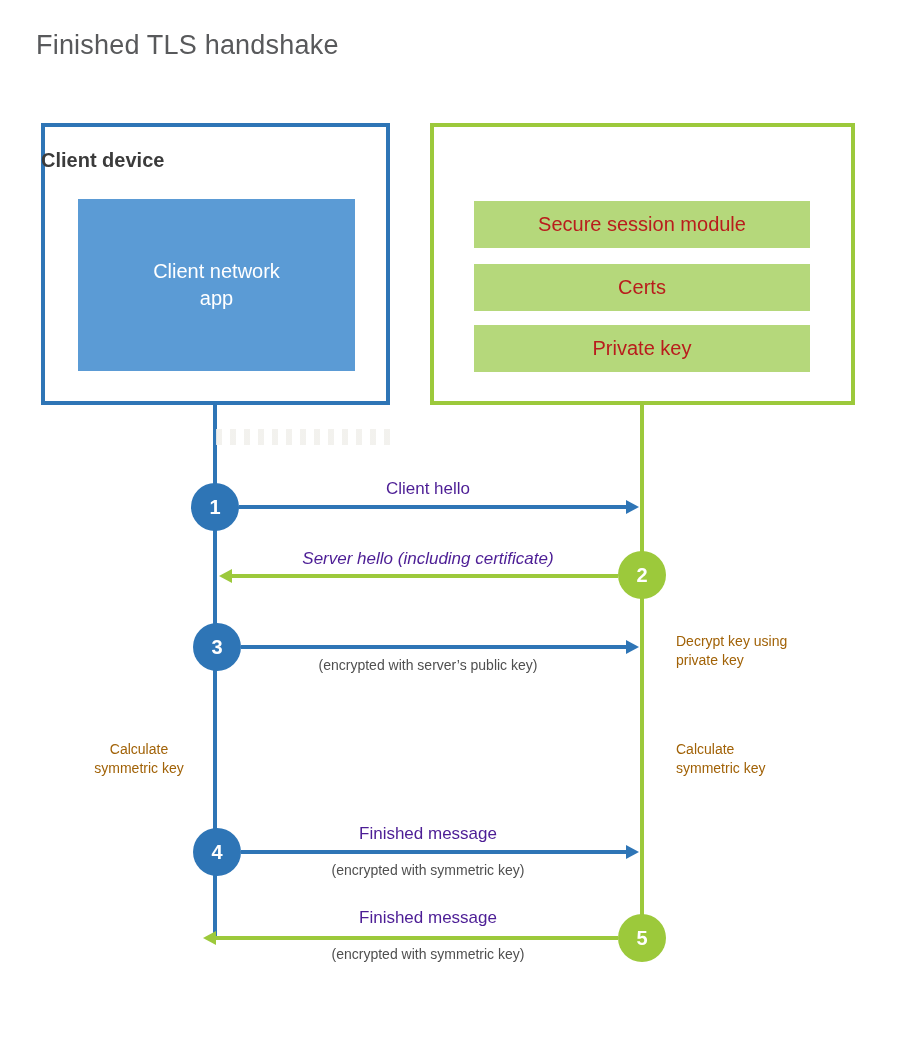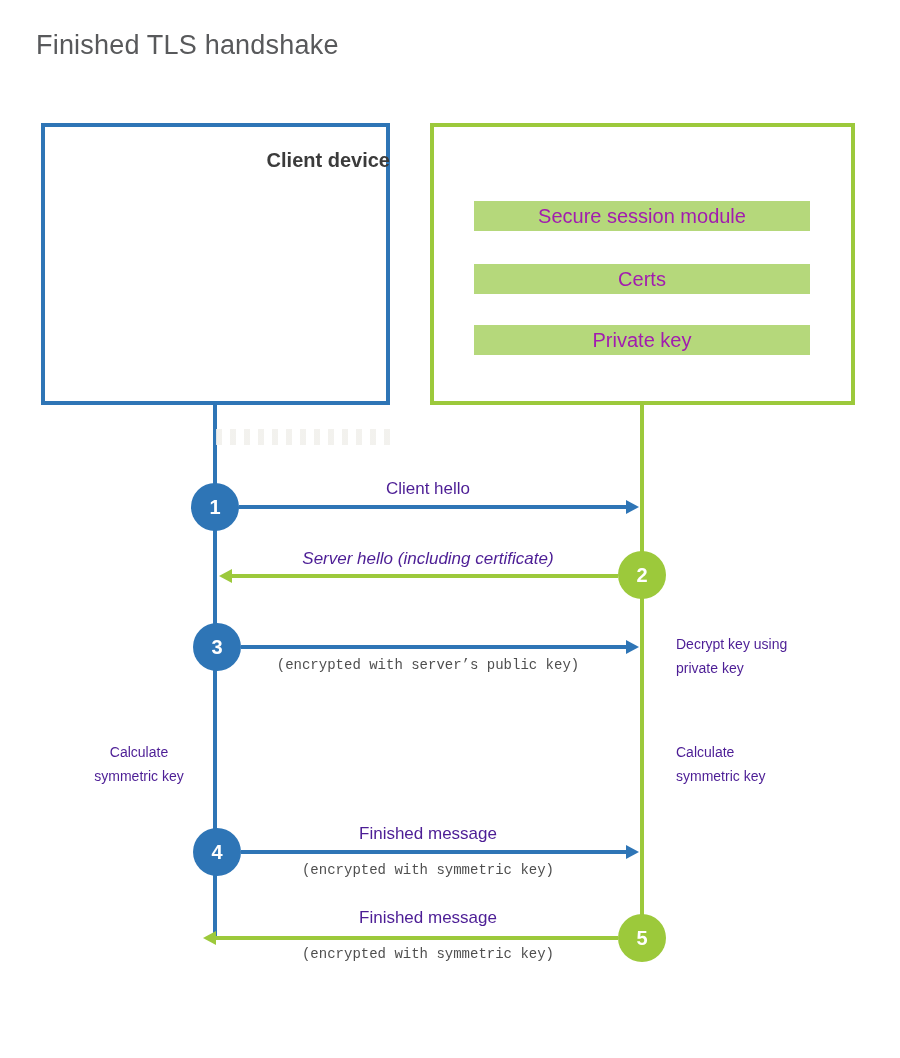--- a/index.html
+++ b/index.html
@@ -26,43 +26,43 @@
   .device-box {
     border-style: solid;
     border-width: 4px;
     background: #ffffff;
   }
   .client-box  { left: 41px;  top: 123px; width: 349px; height: 282px; border-color: #2e75b6; }
   .server-box  { left: 430px; top: 123px; width: 425px; height: 282px; border-color: #9cc93b; }
 
   .box-title {
     top: 149px;
-    text-align: right;
+    text-align: left;
     font-size: 20px;
     font-weight: bold;
     color: #3b3b3b;
   }
   .client-title { left: 41px;  width: 349px; }
   .server-title { left: 430px; width: 425px; }
 
   .client-app {
     left: 78px; top: 199px; width: 277px; height: 172px;
     background: #5b9bd5;
     color: #ffffff;
     font-size: 20px;
     line-height: 27px;
     display: flex; align-items: center; justify-content: center;
     text-align: center;
     white-space: pre-line;
   }
 
   .server-bar {
-    left: 474px; width: 336px; height: 30px;
+    left: 474px; width: 336px; height: 47px;
     background: #b5d87b;
-    color: #a21caf;
+    color: #b91c1c;
     font-size: 20px;
     display: flex; align-items: center; justify-content: center;
     text-align: center;
   }
   .bar-1 { top: 201px; }
   .bar-2 { top: 264px; text-align: center; }
   .bar-3 { top: 325px; }
 
   
   .vline { width: 4px; }
@@ -121,51 +121,52 @@
     left: 228px; width: 400px;
     text-align: center;
     font-size: 17px;
     color: #4c1d95;
   }
   .msg-sublabel {
     left: 228px; width: 400px;
     text-align: center;
     font-size: 14px;
     color: #4f4f4f;
-    font-family: Liberation Mono, monospace;
   }
   .l1 { top: 479px; }
   .l2 { top: 549px; font-style: italic; }
   .l3 { top: 620px; }
   .s3 { top: 657px; }
   .l4 { top: 824px; }
   .s4 { top: 862px; }
   .l5 { top: 908px; }
   .s5 { top: 946px; }
 
   
   .side-note {
     font-size: 14px;
-    line-height: 24px;
-    color: #4c1d95;
+    line-height: 19px;
+    color: #a16207;
     white-space: pre-line;
   }
   .note-decrypt    { left: 676px; top: 632px; width: 140px; text-align: left; }
   .note-calc-left  { left: 88px;  top: 740px; width: 102px; text-align: center; }
   .note-calc-right { left: 676px; top: 740px; width: 120px; text-align: left; }
 </style>
 </head>
 <body>
 
 <div class="canvas">
 
   <div class="abs page-title">Finished TLS handshake</div>
 
   <div class="abs device-box client-box"></div>
   <div class="abs box-title client-title">Client device</div>
+  <div class="abs client-app">Client network
+app</div>
 
   <div class="abs device-box server-box"></div>
   <div class="abs server-bar bar-1">Secure session module</div>
   <div class="abs server-bar bar-2">Certs</div>
   <div class="abs server-bar bar-3">Private key</div>
 
   <div class="abs vline blue"></div>
   <div class="abs vline green"></div>
 
   <div class="abs faint-marks"></div>

